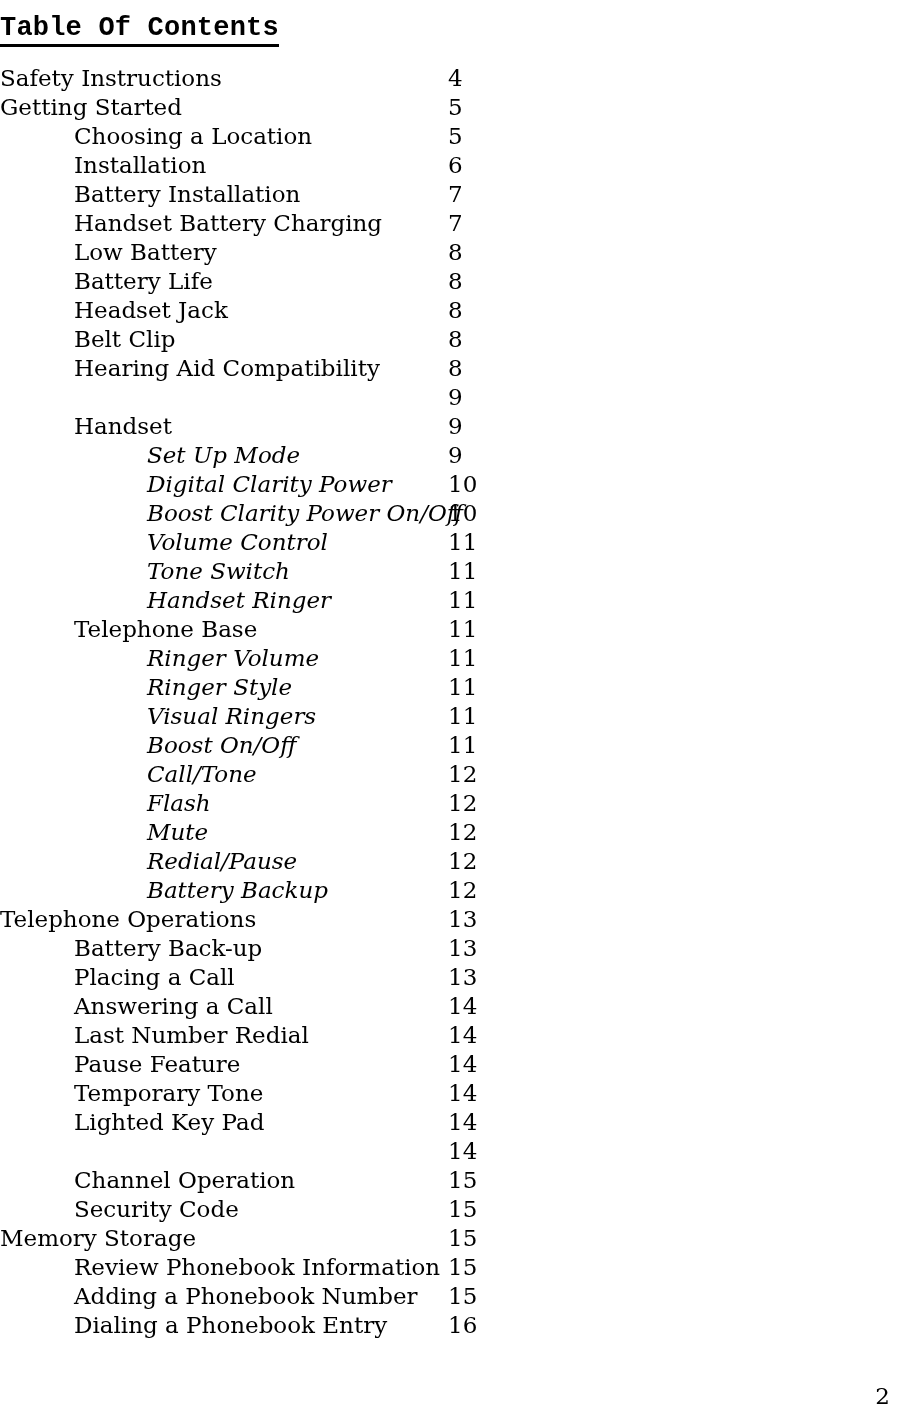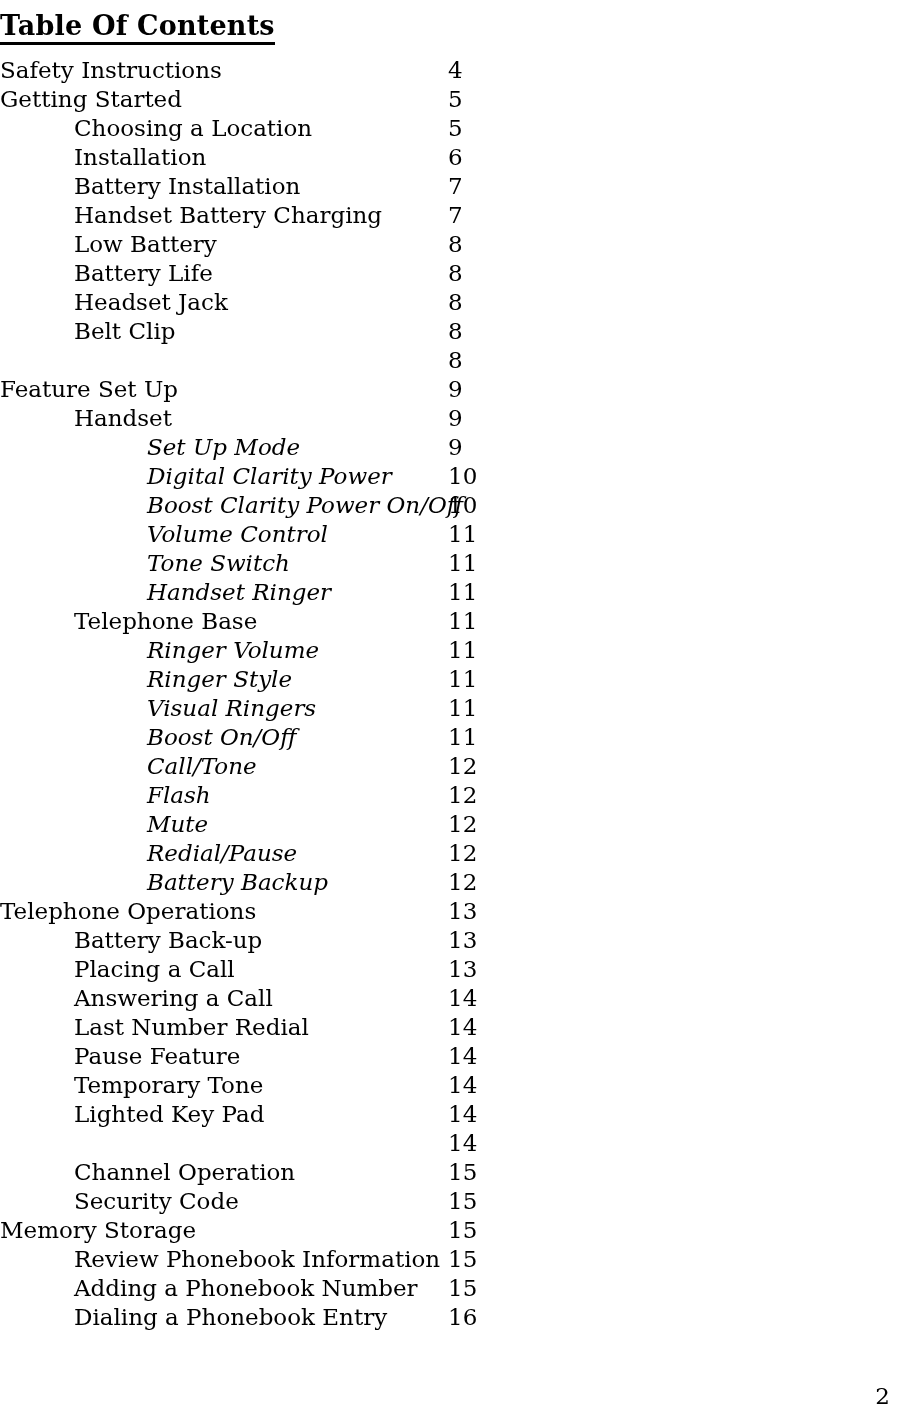--- a/index.html
+++ b/index.html
@@ -31,27 +31,28 @@
     top: -7px;
     font-size: 27px;
     font-weight: bold;
     letter-spacing: 0.2px;
     line-height: 30px;
     white-space: nowrap;
   }
   #toc-heading .htext {
     border-bottom: 3px solid #000;
     padding-bottom: 1px;
+    font-family: Liberation Mono, monospace;
   }
 
   
   #toc-list {
     position: absolute;
     left: 0px;
-    top: 56px;
+    top: 64px;
     width: 898px;
   }
 
   .toc-row {
     position: relative;
     height: 29px;
     line-height: 29px;
     white-space: nowrap;
     font-size: 23px;
   }
@@ -124,24 +125,24 @@
       </div>
       <div class="toc-row lvl2">
         <span class="toc-title">Headset Jack</span>
         <span class="toc-page">8</span>
       </div>
       <div class="toc-row lvl2">
         <span class="toc-title">Belt Clip</span>
         <span class="toc-page">8</span>
       </div>
       <div class="toc-row lvl2">
-        <span class="toc-page">8</span>
-      </div>
-      <div class="toc-row lvl1">
-        <span class="toc-title">Feature Set Up</span>
+        <span class="toc-title">Hearing Aid Compatibility</span>
+        <span class="toc-page">8</span>
+      </div>
+      <div class="toc-row lvl1">
         <span class="toc-page">9</span>
       </div>
       <div class="toc-row lvl2">
         <span class="toc-title">Handset</span>
         <span class="toc-page">9</span>
       </div>
       <div class="toc-row lvl3">
         <span class="toc-title">Set Up Mode</span>
         <span class="toc-page">9</span>
       </div>

